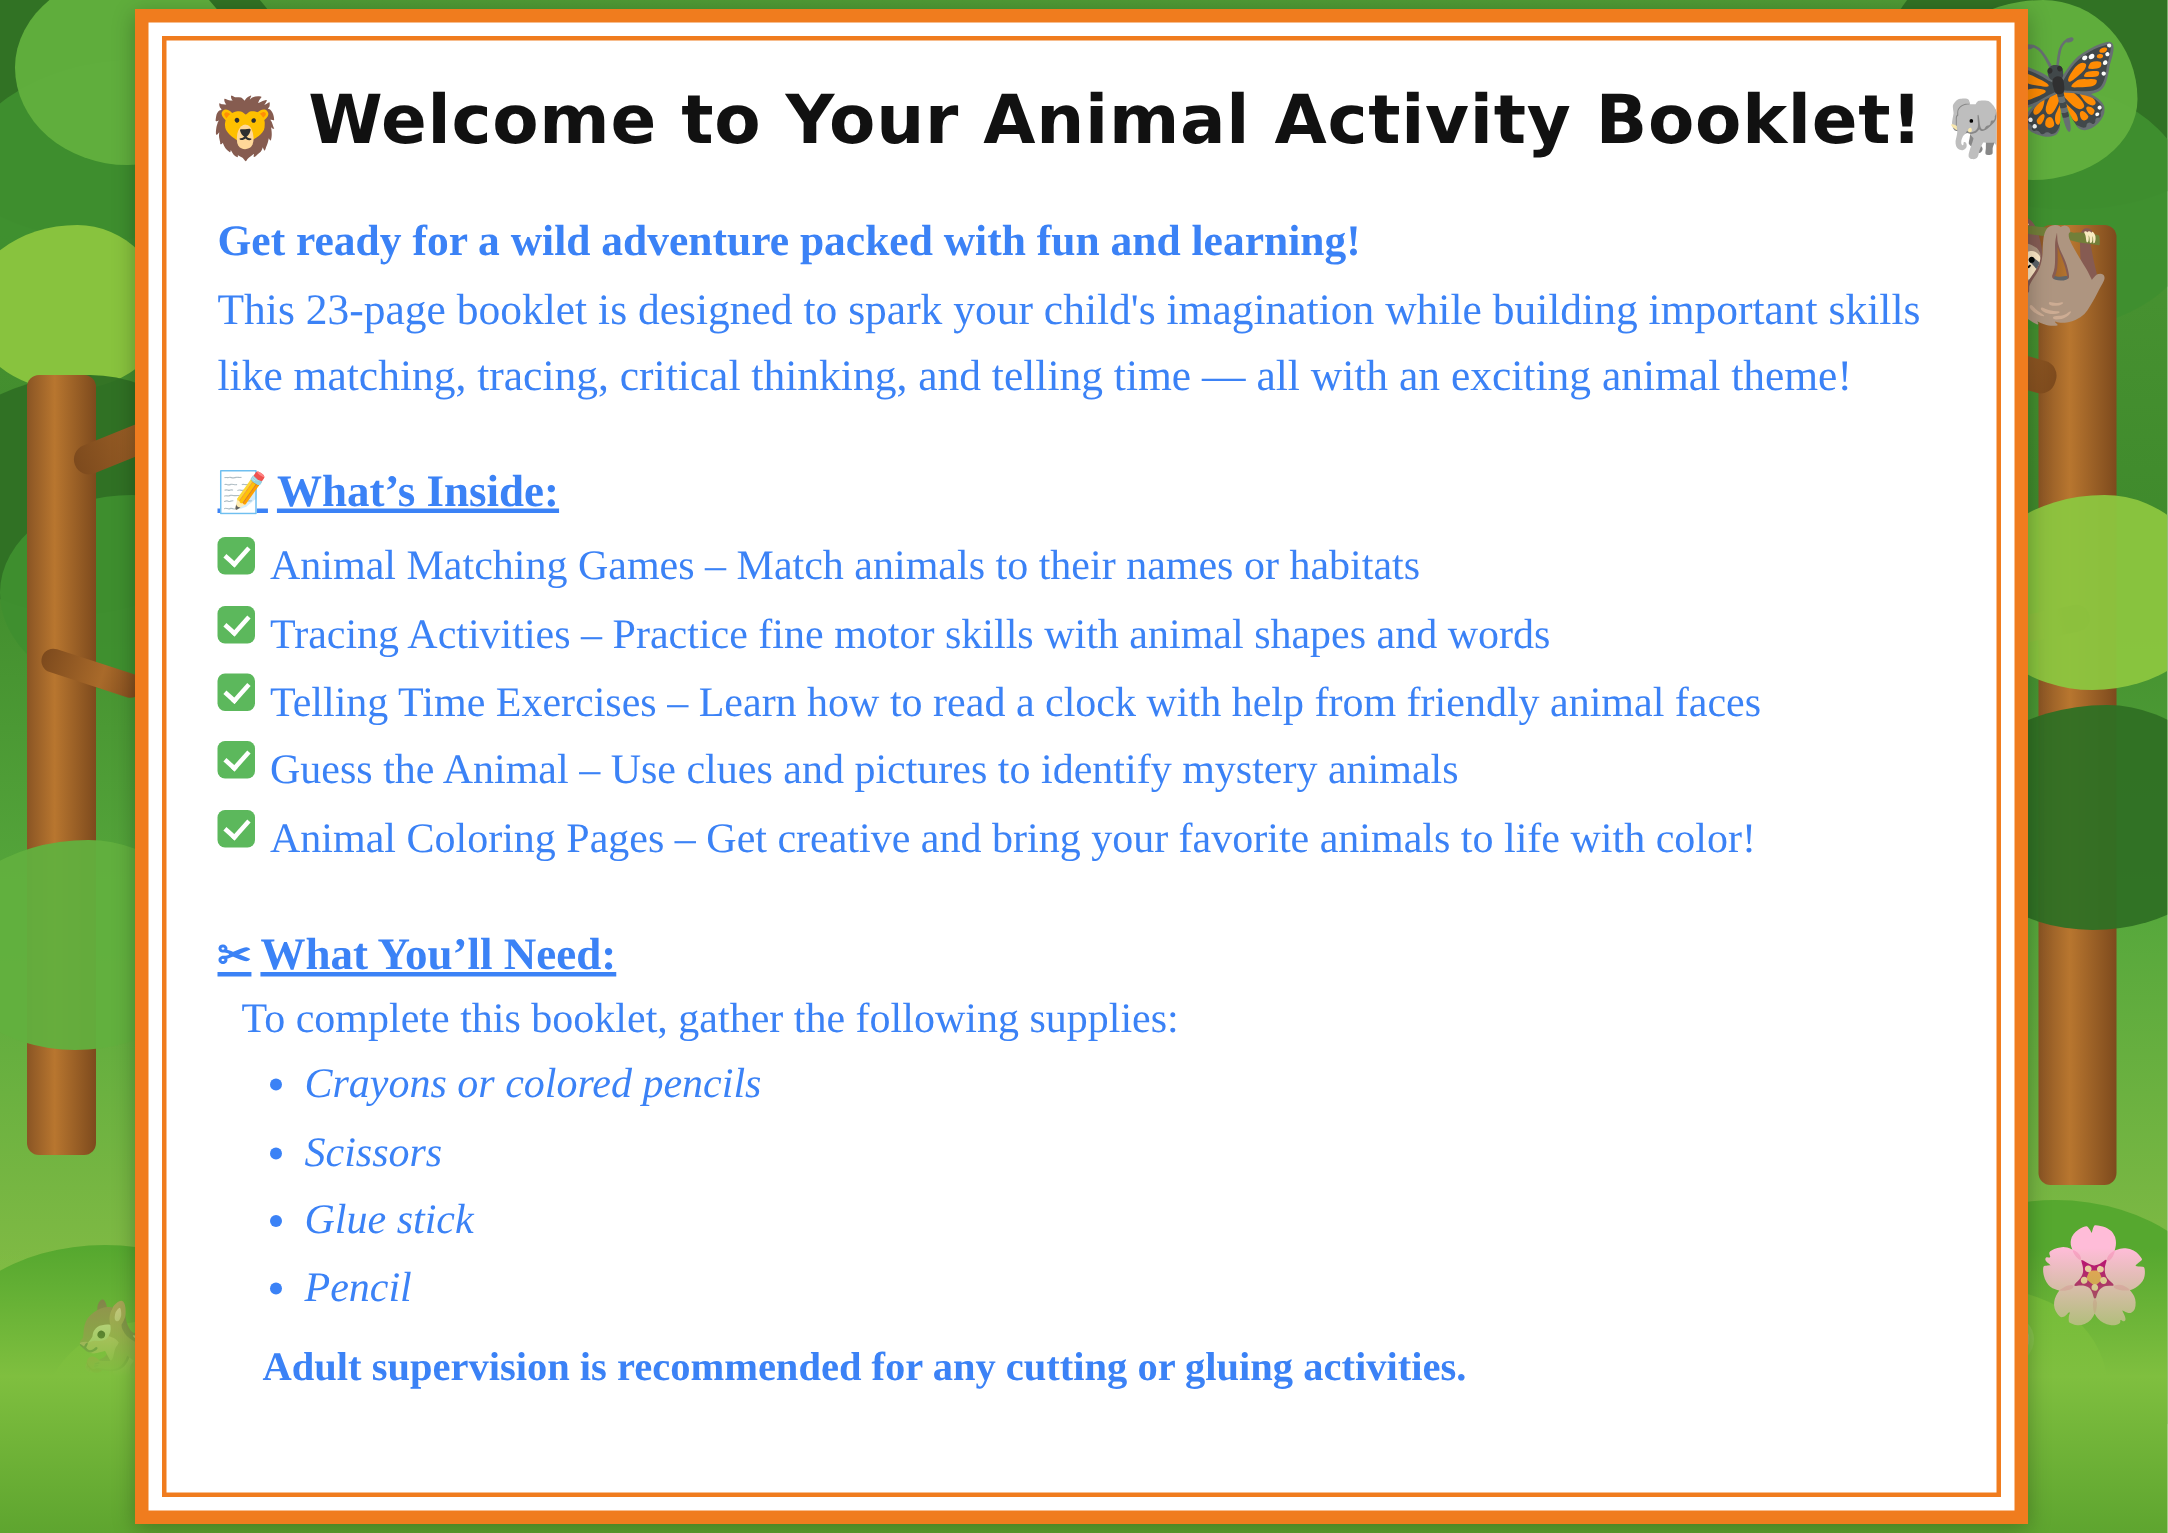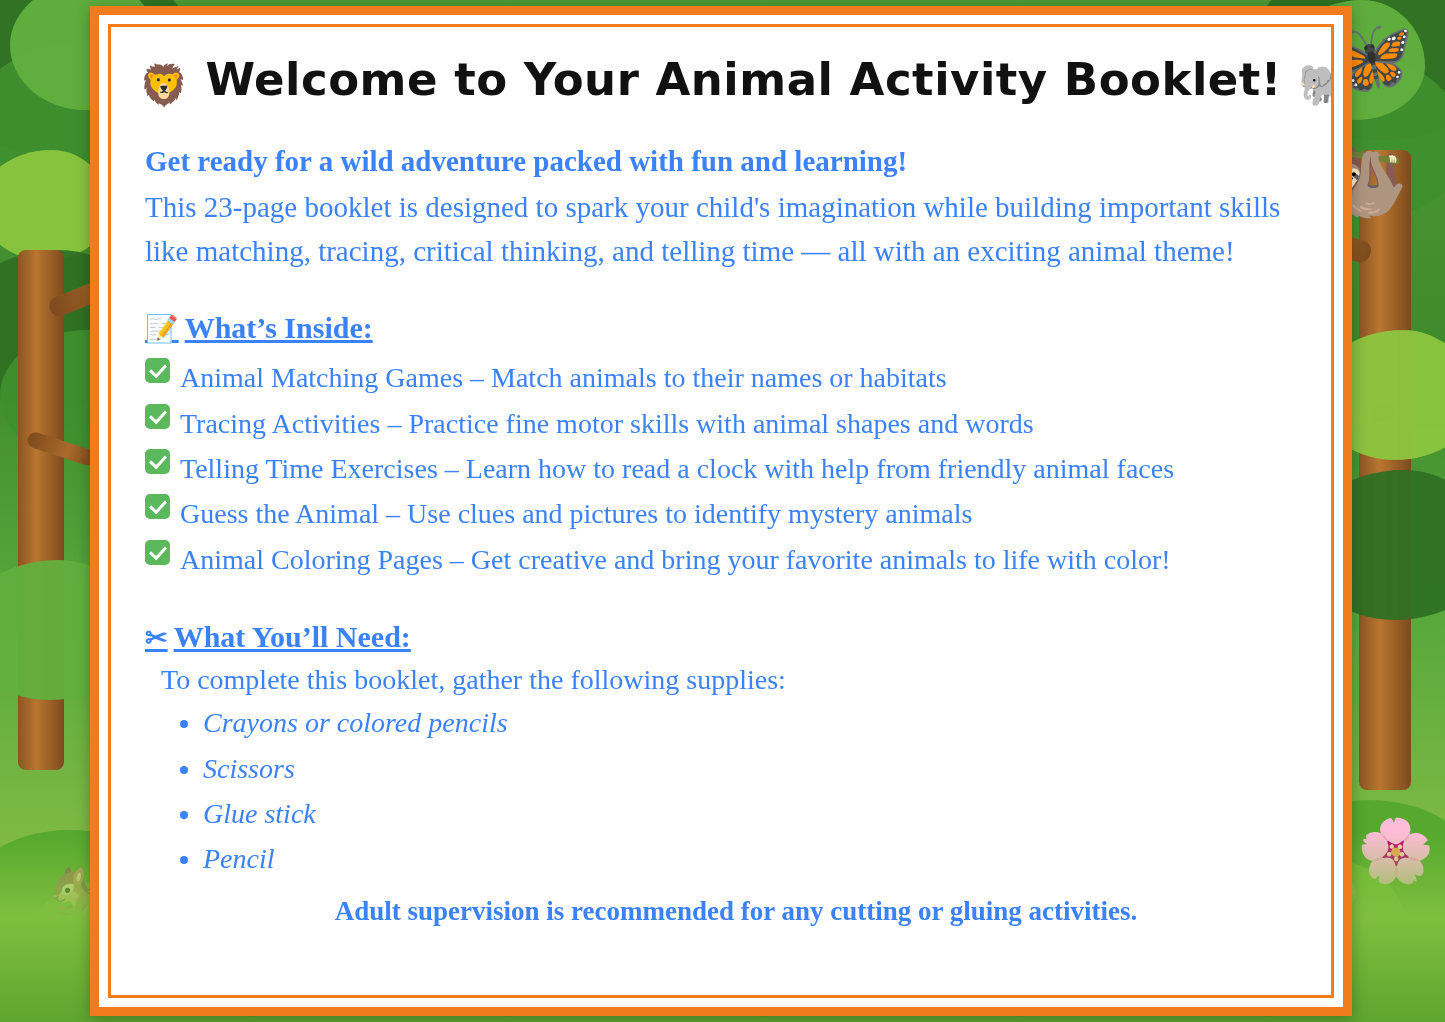--- a/index.html
+++ b/index.html
@@ -164,21 +164,21 @@
   }
   .supplies {
     margin: 4px 0 0 0;
     padding-left: 58px;
     font-size: 28px;
     line-height: 1.62;
   }
   .supplies li { margin: 0; font-style: italic; }
 
   .footer-note {
-    text-align: center;
+    text-align: left;
     font-weight: 700;
     font-size: 27px;
     margin-top: 14px;
     padding-left: 30px;
   }
 </style>
 </head>
 <body>
 
 <div class="page">

